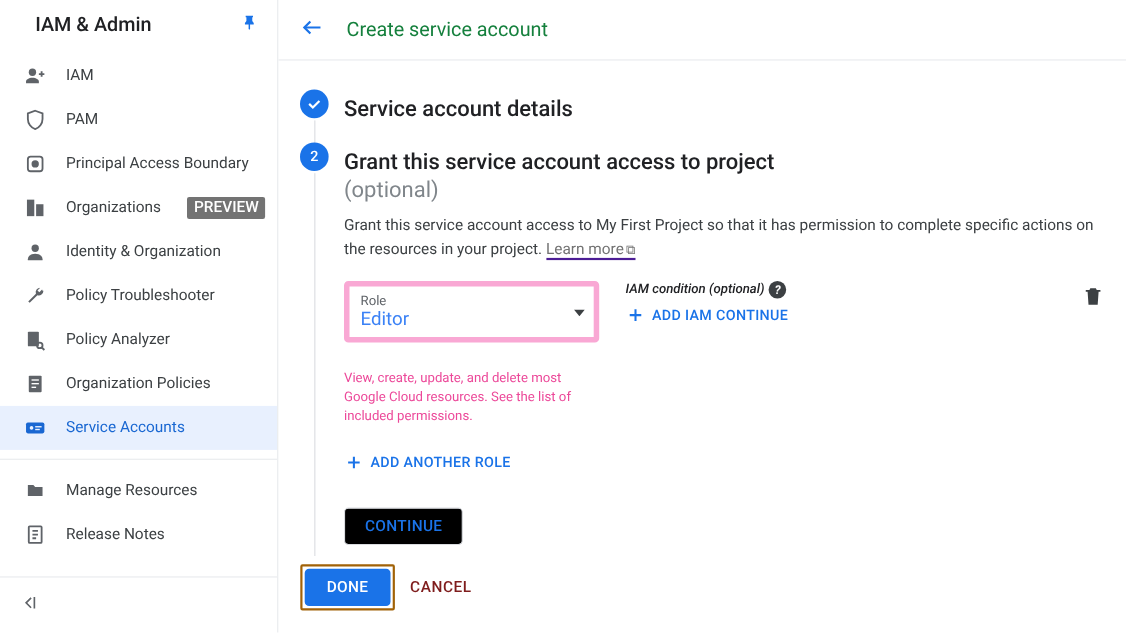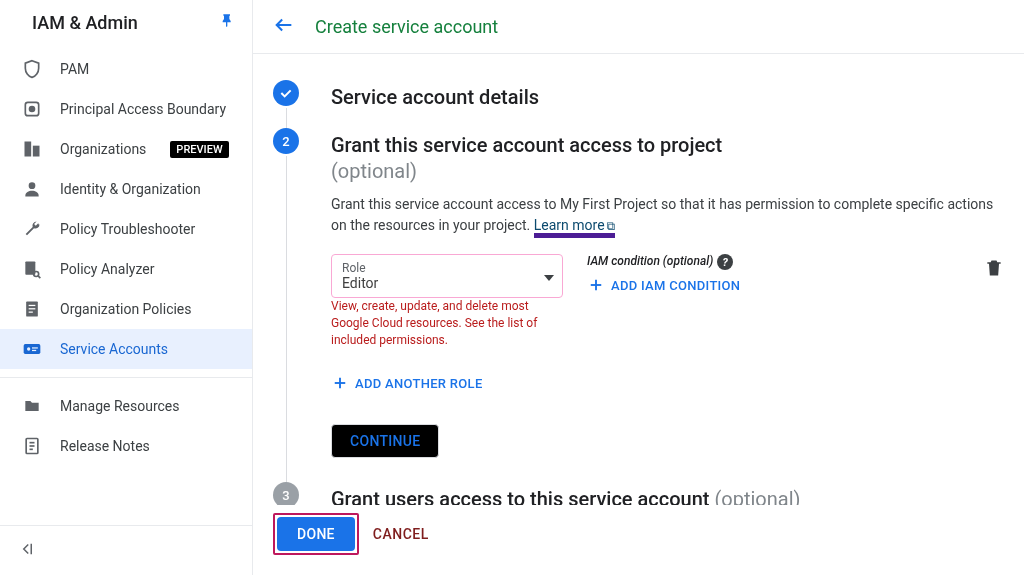--- a/index.html
+++ b/index.html
@@ -12,77 +12,77 @@
   .sb-header .title { font-size: 18px; font-weight: 500; color: #202124; flex: 1; }
   .pin { color: #1a73e8; }
   .nav { flex: 1; overflow-y: auto; padding-top: 4px; }
   .nav::-webkit-scrollbar { width: 8px; }
   .nav::-webkit-scrollbar-thumb { background: #dadce0; border-radius: 4px; }
   .nav-item { display: flex; align-items: center; gap: 18px; padding: 0 16px 0 22px; height: 40px; cursor: pointer; color: #3c4043; font-size: 14px; }
   .nav-item.active { background: #e8f0fe; color: #1967d2; }
   .nav-item.active .icon { color: #1967d2; }
   .nav-item .icon { width: 20px; display: flex; justify-content: center; color: #5f6368; }
   .nav-item .icon svg { width: 20px; height: 20px; }
-  .badge { background: #000000; color: #fff; font-size: 11px; padding: 2px 6px; border-radius: 2px; margin-left: 6px; font-weight: 500; }
+  .badge { background: #737373; color: #fff; font-size: 14px; padding: 2px 6px; border-radius: 2px; margin-left: 6px; font-weight: 500; }
   .divider { height: 1px; background: #e8eaed; margin: 8px 0; }
   .collapse { border-top: 1px solid #e8eaed; padding: 14px 20px; }
   .collapse svg { width: 18px; height: 18px; color: #5f6368; }
 
   
   .main { flex: 1; display: flex; flex-direction: column; overflow: hidden; }
   .topbar { display: flex; align-items: center; gap: 20px; padding: 14px 20px; border-bottom: 1px solid #e8eaed; }
   .back { color: #1a73e8; cursor: pointer; }
   .back svg { width: 22px; height: 22px; }
   .topbar .title { font-size: 18px; color: #15803d; }
   .content { flex: 1; overflow-y: auto; padding: 26px 20px 20px 20px; }
 
   
   .stepper { max-width: 740px; }
-  .step { display: flex; gap: 32px; position: relative; }
+  .step { display: flex; gap: 14px; position: relative; }
   .step-line { position: absolute; left: 13px; top: 28px; bottom: -6px; width: 1px; background: #dadce0; }
   .step:last-of-type .step-line { display: none; }
   .step-badge { width: 26px; height: 26px; border-radius: 50%; display: flex; align-items: center; justify-content: center; font-size: 13px; flex-shrink: 0; font-weight: 500; }
   .step-badge.done { background: #1a73e8; color: #fff; }
   .step-badge.done svg { width: 16px; height: 16px; }
   .step-badge.active { background: #1a73e8; color: #fff; }
   .step-badge.inactive { background: #9aa0a6; color: #fff; }
   .step-title { font-size: 20px; font-weight: 500; color: #202124; line-height: 26px; }
   .step-title .optional { color: #80868b; font-weight: 400; }
   .step-body { padding: 4px 0 24px 0; flex: 1; }
   .step-desc { font-size: 14px; color: #3c4043; margin-top: 10px; line-height: 1.5; }
-  .step-desc a { color: #0c4a6e; text-decoration: none; border-bottom: 5px solid #4c1d95; text-align: center; }
+  .step-desc a { color: #737373; text-decoration: none; border-bottom: 2px solid #4c1d95; text-align: center; }
   .external { font-size: 12px; margin-left: 2px; }
 
   
   .role-row { display: flex; gap: 24px; align-items: flex-start; margin-top: 18px; }
   .role-select { width: 232px; }
-  .select-box { border: 1px solid #f9a8d4; border-radius: 4px; padding: 6px 10px 6px 10px; position: relative; cursor: pointer; }
+  .select-box { border: 5px solid #f9a8d4; border-radius: 4px; padding: 6px 10px 6px 10px; position: relative; cursor: pointer; }
   .select-label { font-size: 12px; color: #5f6368; }
-  .select-value { font-size: 14px; color: #404040; }
+  .select-value { font-size: 17px; color: #3b82f6; }
   .select-arrow { position: absolute; right: 8px; top: 50%; transform: translateY(-50%); }
   .select-arrow svg { width: 10px; height: 6px; }
-  .role-help { font-size: 12px; color: #b91c1c; margin-top: 0; line-height: 1.4; width: 210px; }
+  .role-help { font-size: 12px; color: #ec4899; margin-top: 24px; line-height: 1.4; width: 210px; }
 
   .iam-col { flex: 1; }
   .iam-label { font-size: 12px; font-weight: 500; color: #202124; display: flex; align-items: flex-start; gap: 4px; font-style: italic; }
   .iam-label .help { width: 16px; height: 16px; background: #3c4043; color: #fff; border-radius: 50%; display: inline-flex; align-items: center; justify-content: center; font-size: 11px; font-weight: 700; }
   .add-link { color: #1a73e8; font-size: 13px; font-weight: 500; display: flex; align-items: center; gap: 6px; margin-top: 6px; cursor: pointer; letter-spacing: .3px; }
   .add-link svg { width: 18px; height: 18px; }
   .delete { color: #3c4043; cursor: pointer; padding-top: 4px; }
   .delete svg { width: 20px; height: 20px; }
 
   .add-role { margin-top: 26px; text-align: center; }
 
   .continue { margin-top: 32px; }
   .btn-outline { border: 1px solid #dadce0; background: #000000; color: #1a73e8; font-size: 14px; font-weight: 500; padding: 8px 18px; border-radius: 4px; cursor: pointer; letter-spacing: .3px; }
 
   
   .actions { display: flex; gap: 14px; padding: 8px 20px 20px 20px; align-items: center; }
   .btn-primary { background: #1a73e8; color: #fff; border: none; font-size: 14px; font-weight: 500; padding: 9px 20px; border-radius: 4px; cursor: pointer; letter-spacing: .3px; }
-  .annot { border: 2px solid #be185d; padding: 2px; border-radius: 2px; display: inline-block; }
+  .annot { border: 2px solid #a16207; padding: 2px; border-radius: 2px; display: inline-block; }
   .btn-text { background: none; border: none; color: #7f1d1d; font-size: 14px; font-weight: 500; cursor: pointer; letter-spacing: .5px; }
 </style>
 </head>
 <body>
 
 <div class="app">
 
   <aside class="sidebar">
     <div class="sb-header">
       <span class="icon">
@@ -96,20 +96,30 @@
       <span class="pin">
         <svg width="16" height="16" viewBox="0 0 24 24" fill="#1a73e8">
             <path d="M14 4v5l2 3v2h-5v6l-1 1-1-1v-6H4v-2l2-3V4H5V2h10v2h-1z"></path>
           </svg>
       </span>
     </div>
 
     <nav class="nav">
       <div class="nav-item">
         <span class="icon">
+            <svg viewBox="0 0 24 24" fill="currentColor">
+              <circle cx="9" cy="8" r="4"></circle>
+              <path d="M9 14c-4 0-7 2-7 4v2h14v-2c0-2-3-4-7-4z"></path>
+              <path d="M18 7h2v2h2v2h-2v2h-2v-2h-2V9h2z"></path>
+            </svg>
+          </span>
+        <span>IAM</span>
+      </div>
+      <div class="nav-item">
+        <span class="icon">
             <svg viewBox="0 0 24 24" fill="none" stroke="currentColor" stroke-width="2">
               <path d="M12 2l8 3v6c0 5-3.4 9.7-8 11-4.6-1.3-8-6-8-11V5l8-3z"></path>
             </svg>
           </span>
         <span>PAM</span>
       </div>
       <div class="nav-item">
         <span class="icon">
             <svg viewBox="0 0 24 24" fill="none" stroke="currentColor" stroke-width="2">
               <rect x="4" y="4" width="16" height="16" rx="3"></rect>
@@ -260,21 +270,21 @@
               <div class="iam-col">
                 <div class="iam-label">
                   <span>IAM condition (optional)</span>
                   <span class="help">?</span>
                 </div>
                 <div class="add-link">
                   <svg viewBox="0 0 24 24" fill="none" stroke="#1a73e8" stroke-width="2.5">
                       <line x1="12" y1="5" x2="12" y2="19"></line>
                       <line x1="5" y1="12" x2="19" y2="12"></line>
                     </svg>
-                  <span>ADD IAM CONDITION</span>
+                  <span>ADD IAM CONTINUE</span>
                 </div>
               </div>
 
               <div class="delete">
                 <svg viewBox="0 0 24 24" fill="#3c4043">
                     <path d="M6 7h12l-1 14H7L6 7zm3-4h6l1 2h4v2H4V5h4l1-2z"></path>
                   </svg>
               </div>
             </div>
 

